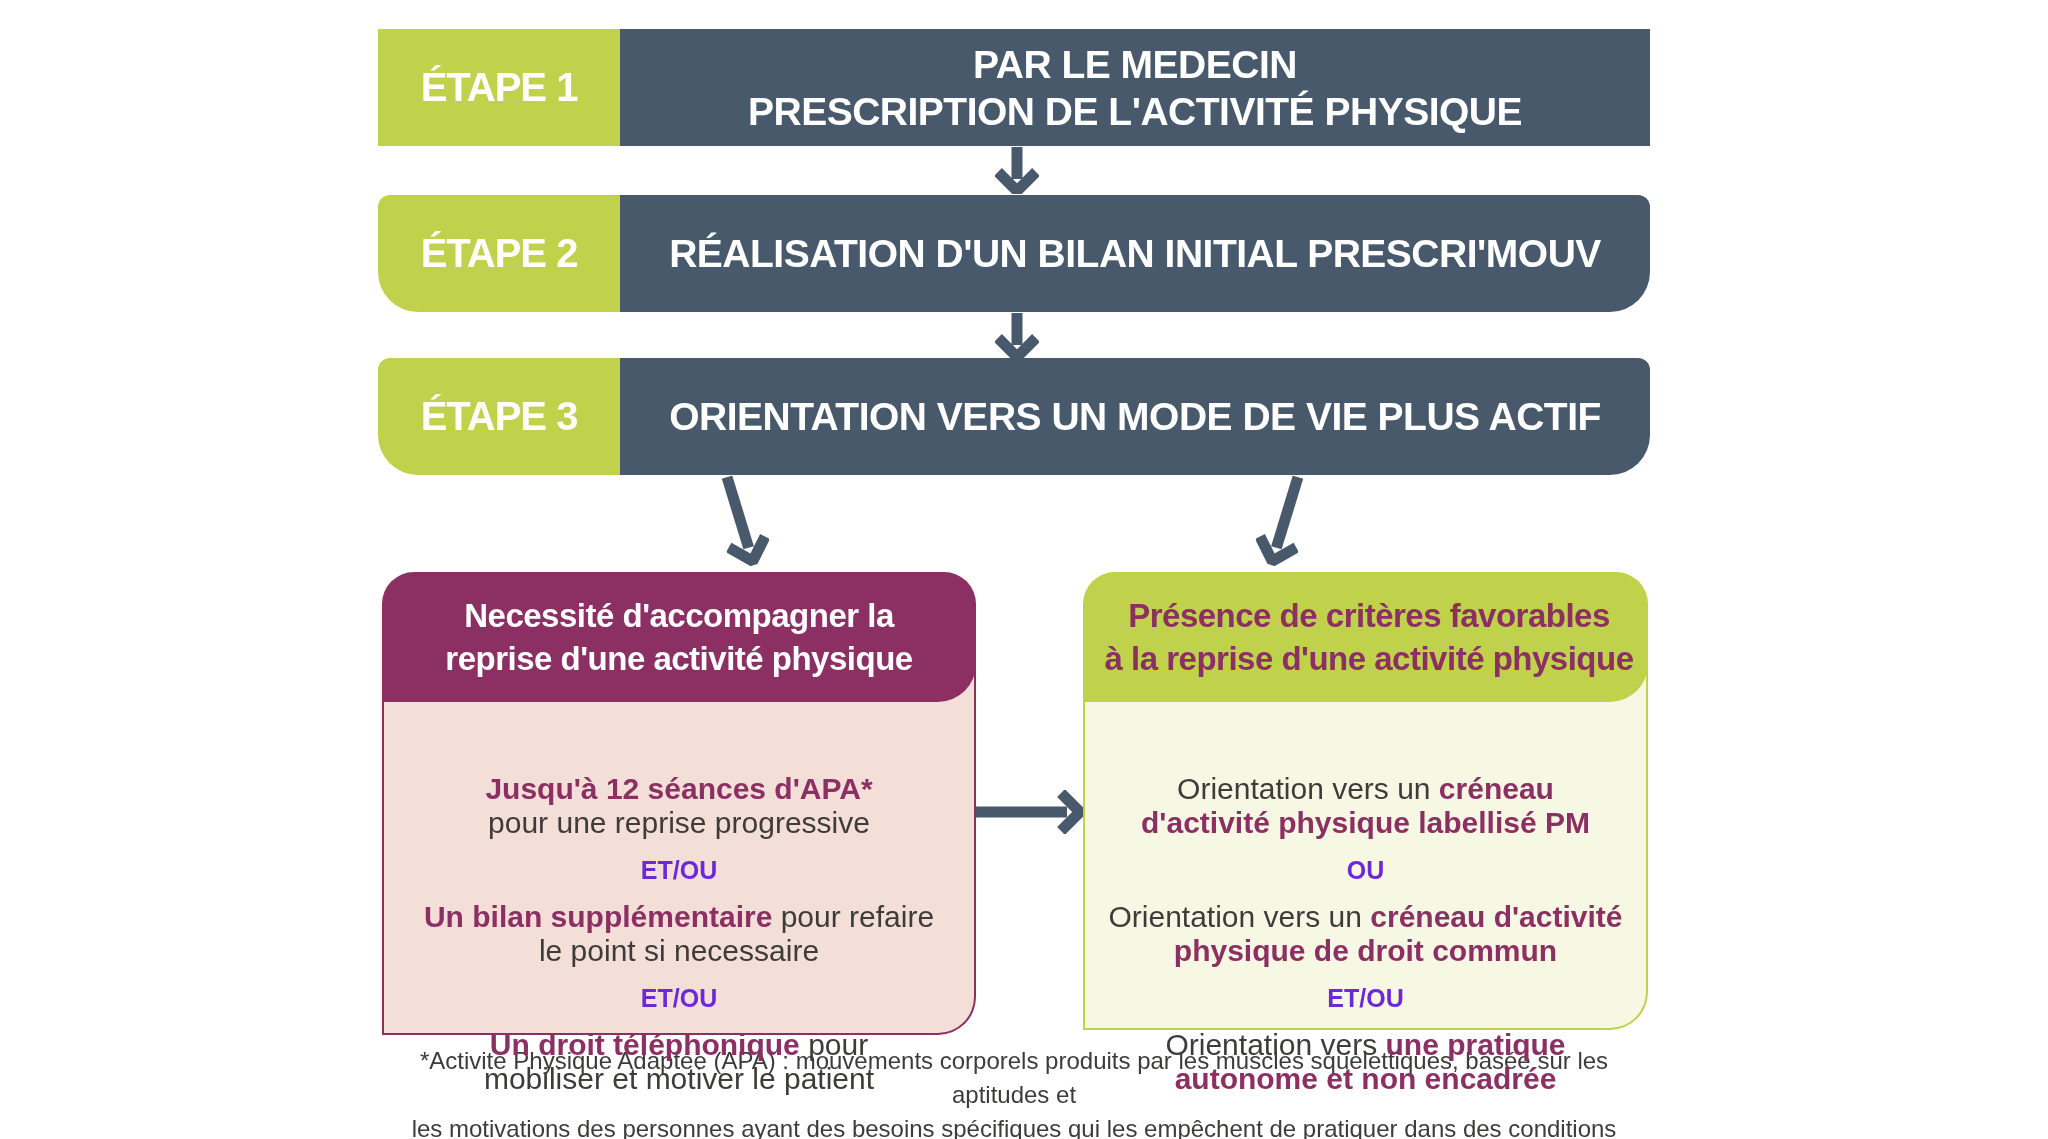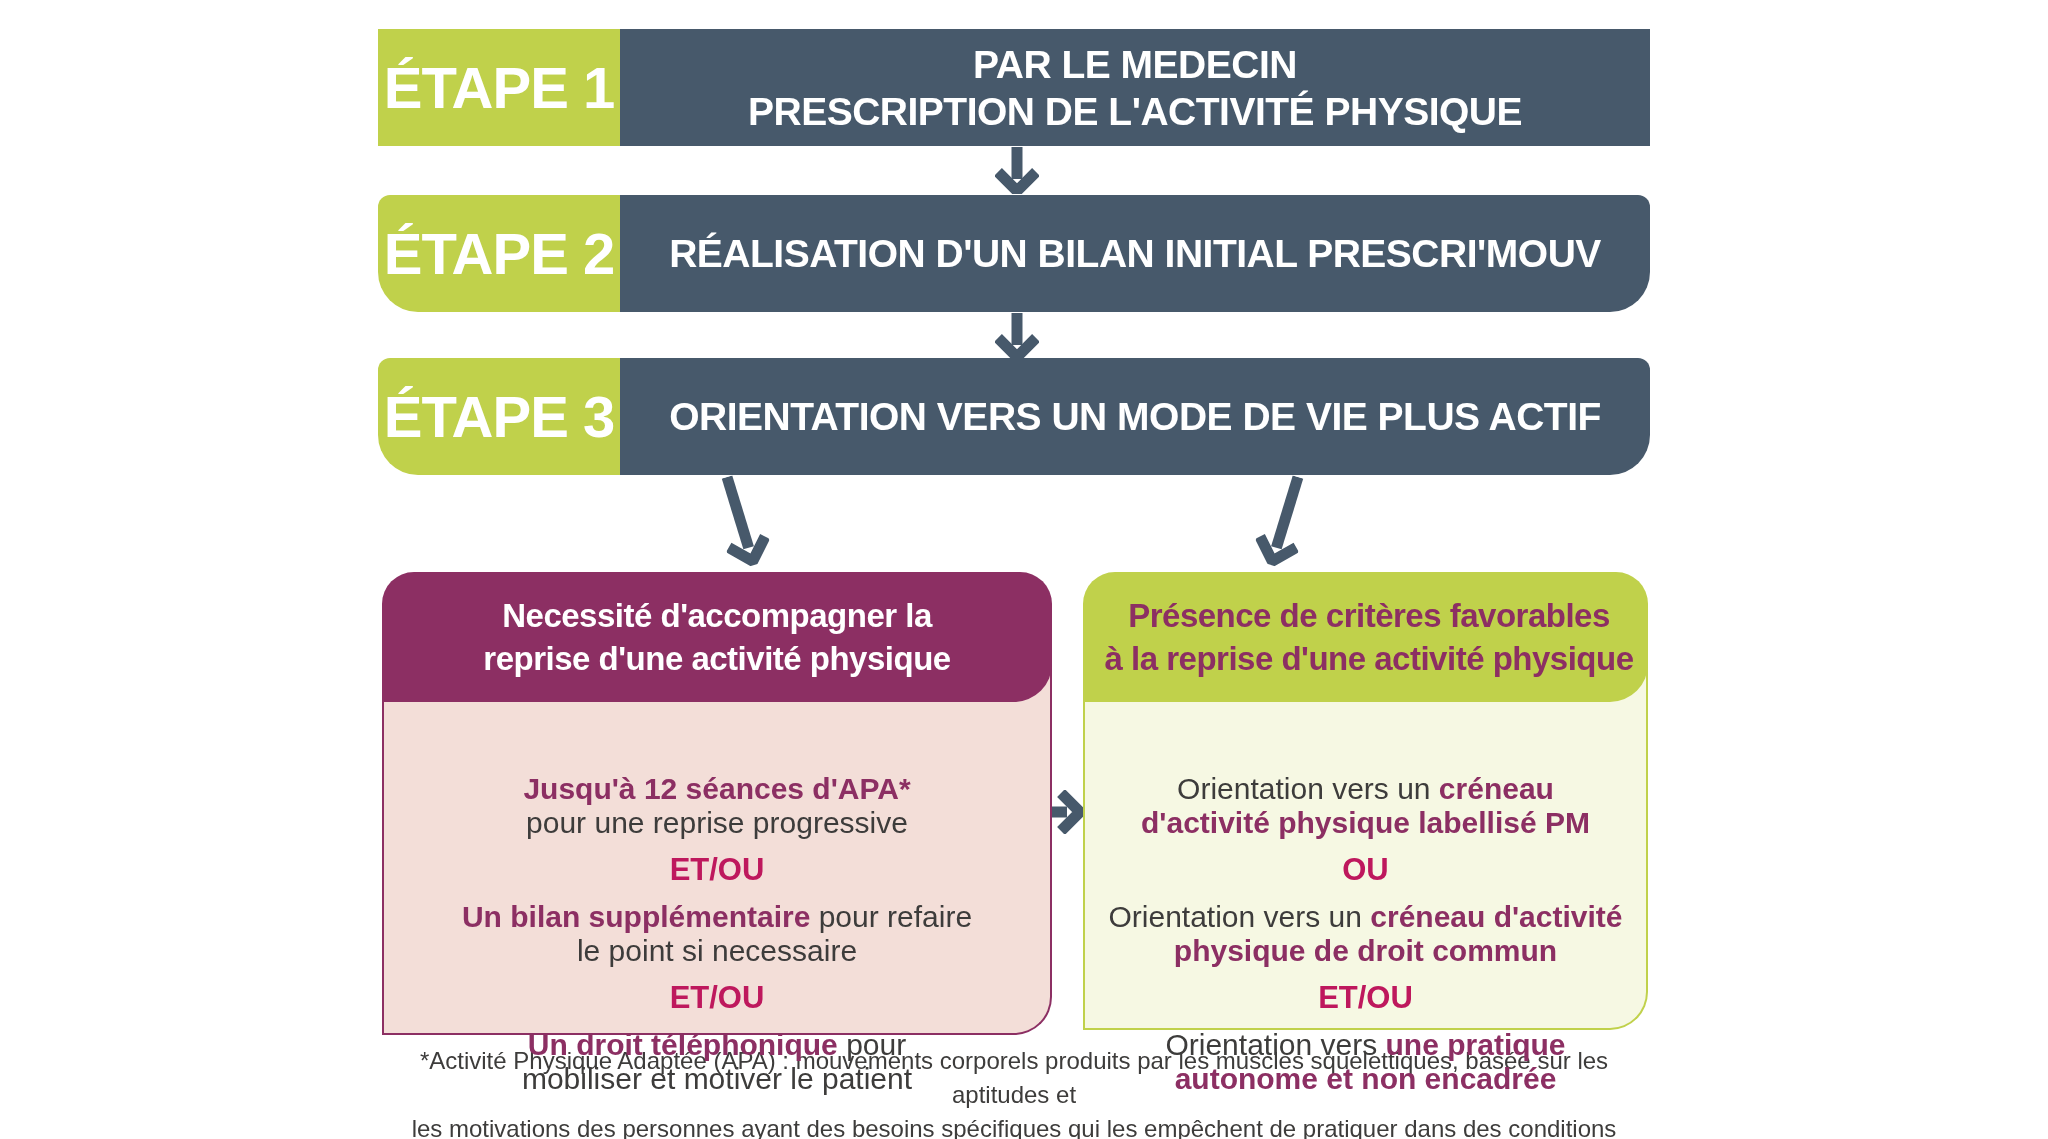--- a/index.html
+++ b/index.html
@@ -8,53 +8,53 @@
     width:2048px;height:1139px;
     background:#ffffff;
     font-family:"Liberation Sans","DejaVu Sans",sans-serif;
     overflow:hidden;
   }
   
   .row{position:absolute;left:378px;width:1272px;height:117px;display:flex;}
   .row-label{
     width:242px;flex:0 0 242px;background:#C0D14B;color:#ffffff;
     display:flex;align-items:center;justify-content:center;
-    font-size:58px;font-weight:bold;letter-spacing:-1px;
+    font-size:40px;font-weight:bold;letter-spacing:-1px;
   }
   .row-title{
     flex:1;background:#47596B;color:#ffffff;
     display:flex;flex-direction:column;align-items:center;justify-content:center;
     font-size:39px;font-weight:bold;letter-spacing:-0.5px;line-height:47px;text-align:center;
   }
   .row.rounded .row-label{border-radius:12px 0 0 40px;}
   .row.rounded .row-title{border-radius:0 12px 40px 0;}
   
   .arr{position:absolute;}
   .arr svg{display:block;}
   .arr line,.arr polyline{stroke:#47596B;stroke-width:11;fill:none;}
   
-  .branch{position:absolute;top:572px;width:670px;height:463px;}
+  .branch{position:absolute;top:572px;width:594px;height:463px;}
   .branch-header{
     position:absolute;top:0;left:0;right:0;height:130px;z-index:2;
     border-radius:32px 32px 38px 0;
     display:flex;flex-direction:column;align-items:center;justify-content:center;
     text-align:center;font-size:33px;font-weight:bold;letter-spacing:-0.5px;line-height:43px;
   }
   .branch-header.plum{background:#8C2F63;color:#ffffff;}
   .branch-header.greenh{background:#C0D14B;color:#8C2F63;padding-left:7px;}
   .branch-body{
     position:absolute;left:0;right:0;top:88px;bottom:0;z-index:1;
     border-radius:0 0 38px 0;box-sizing:border-box;
     text-align:center;font-size:30px;line-height:34px;color:#3D3C3B;
     padding-top:112px; 
   }
   .branch-body.pink{background:#F3DED8;border:2px solid #8C2F63;border-top:none;}
   .branch-body.cream{background:#F6F8E3;border:2px solid #C0D14B;border-top:none;}
   .group{margin:0 0 13px 0;}
-  .sep{margin:0 0 13px 0;font-weight:bold;color:#be185d;font-size:31px;line-height:34px;}
+  .sep{margin:0 0 13px 0;font-weight:bold;color:#6d28d9;font-size:25px;line-height:34px;}
   .bp{color:#8C2F63;font-weight:bold;}
   
   .footnote{
     position:absolute;left:378px;top:1044px;width:1272px;
     text-align:center;font-size:24px;line-height:34px;color:#3D3C3B;
   }
 </style>
 </head>
 <body>
 

